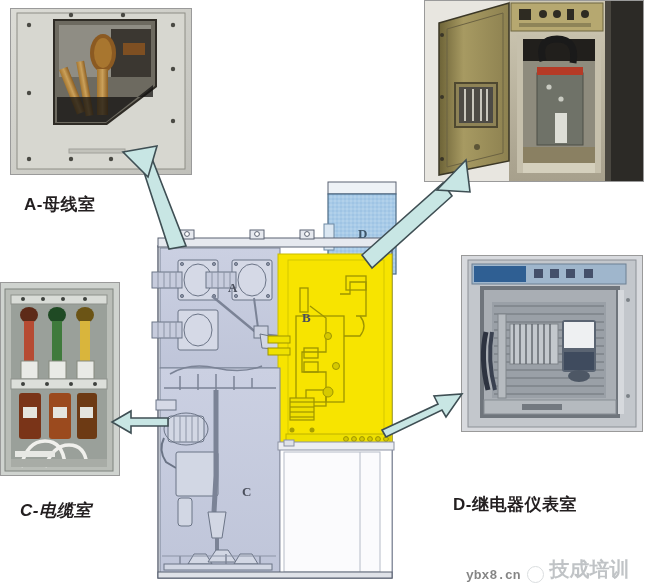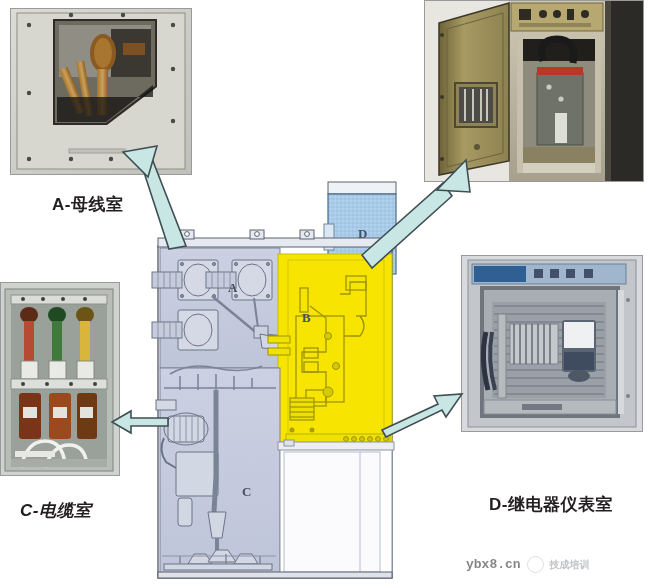--- a/index.html
+++ b/index.html
@@ -14,23 +14,23 @@
   .photo{position:absolute;overflow:hidden;background:#cfcfcf;border:1px solid #9a9a9a;}
   .photo .inner{position:absolute;left:0;top:0;width:100%;height:100%;}
 
   
   .cap{
     position:absolute;color:#231f20;font-size:17px;font-weight:700;
     letter-spacing:.5px;white-space:nowrap;
   }
 
   
-  .wm{position:absolute;display:flex;align-items:center;gap:6px;opacity:.62;}
+  .wm{position:absolute;display:flex;align-items:flex-end;gap:6px;opacity:.62;}
   .wm .t1{font-family:"Liberation Mono","DejaVu Sans Mono",monospace;font-size:13px;font-weight:700;color:#3b3b3b;}
-  .wm .t2{font-size:10px;color:#9aa0a4;font-weight:700;}
+  .wm .t2{font-size:20px;color:#9aa0a4;font-weight:700;}
   .wm .wc{width:15px;height:15px;border-radius:50%;border:1.5px solid #c3c8cb;}
 
   svg{display:block;}
 </style>
 </head>
 <body>
 
 <div class="stage">
 
   <div class="photo" style="left:10px;top:8px;width:180px;height:165px;">
@@ -468,23 +468,23 @@
 
     <g>
       <path d="M168 418 L131 418 L131 411 L112 422 L131 433 L131 426 L168 426 Z" fill="#c8e6e4" stroke="#3f4f54" stroke-width="1.6"></path>
     </g>
 
     <g>
       <path d="M382 430 L438 404 L434 396 L462 394 L446 417 L442 410 L386 437 Z" fill="#c8e6e4" stroke="#3f4f54" stroke-width="1.6"></path>
     </g>
   </svg>
 
-  <div class="cap" style="left:52px;top:193px;">A-母线室</div>
+  <div class="cap" style="left:24px;top:193px;">A-母线室</div>
   <div class="cap" style="left:20px;top:499px;font-style:italic;">C-电缆室</div>
-  <div class="cap" style="left:453px;top:493px;margin-left:36px;">D-继电器仪表室</div>
+  <div class="cap" style="left:453px;top:493px;">D-继电器仪表室</div>
 
   <div class="wm" style="left:466px;top:556px;">
     <span class="t1">ybx8.cn</span>
     <span class="wc"></span>
     <span class="t2">技成培训</span>
   </div>
 
 </div>
 
 </body></html>

